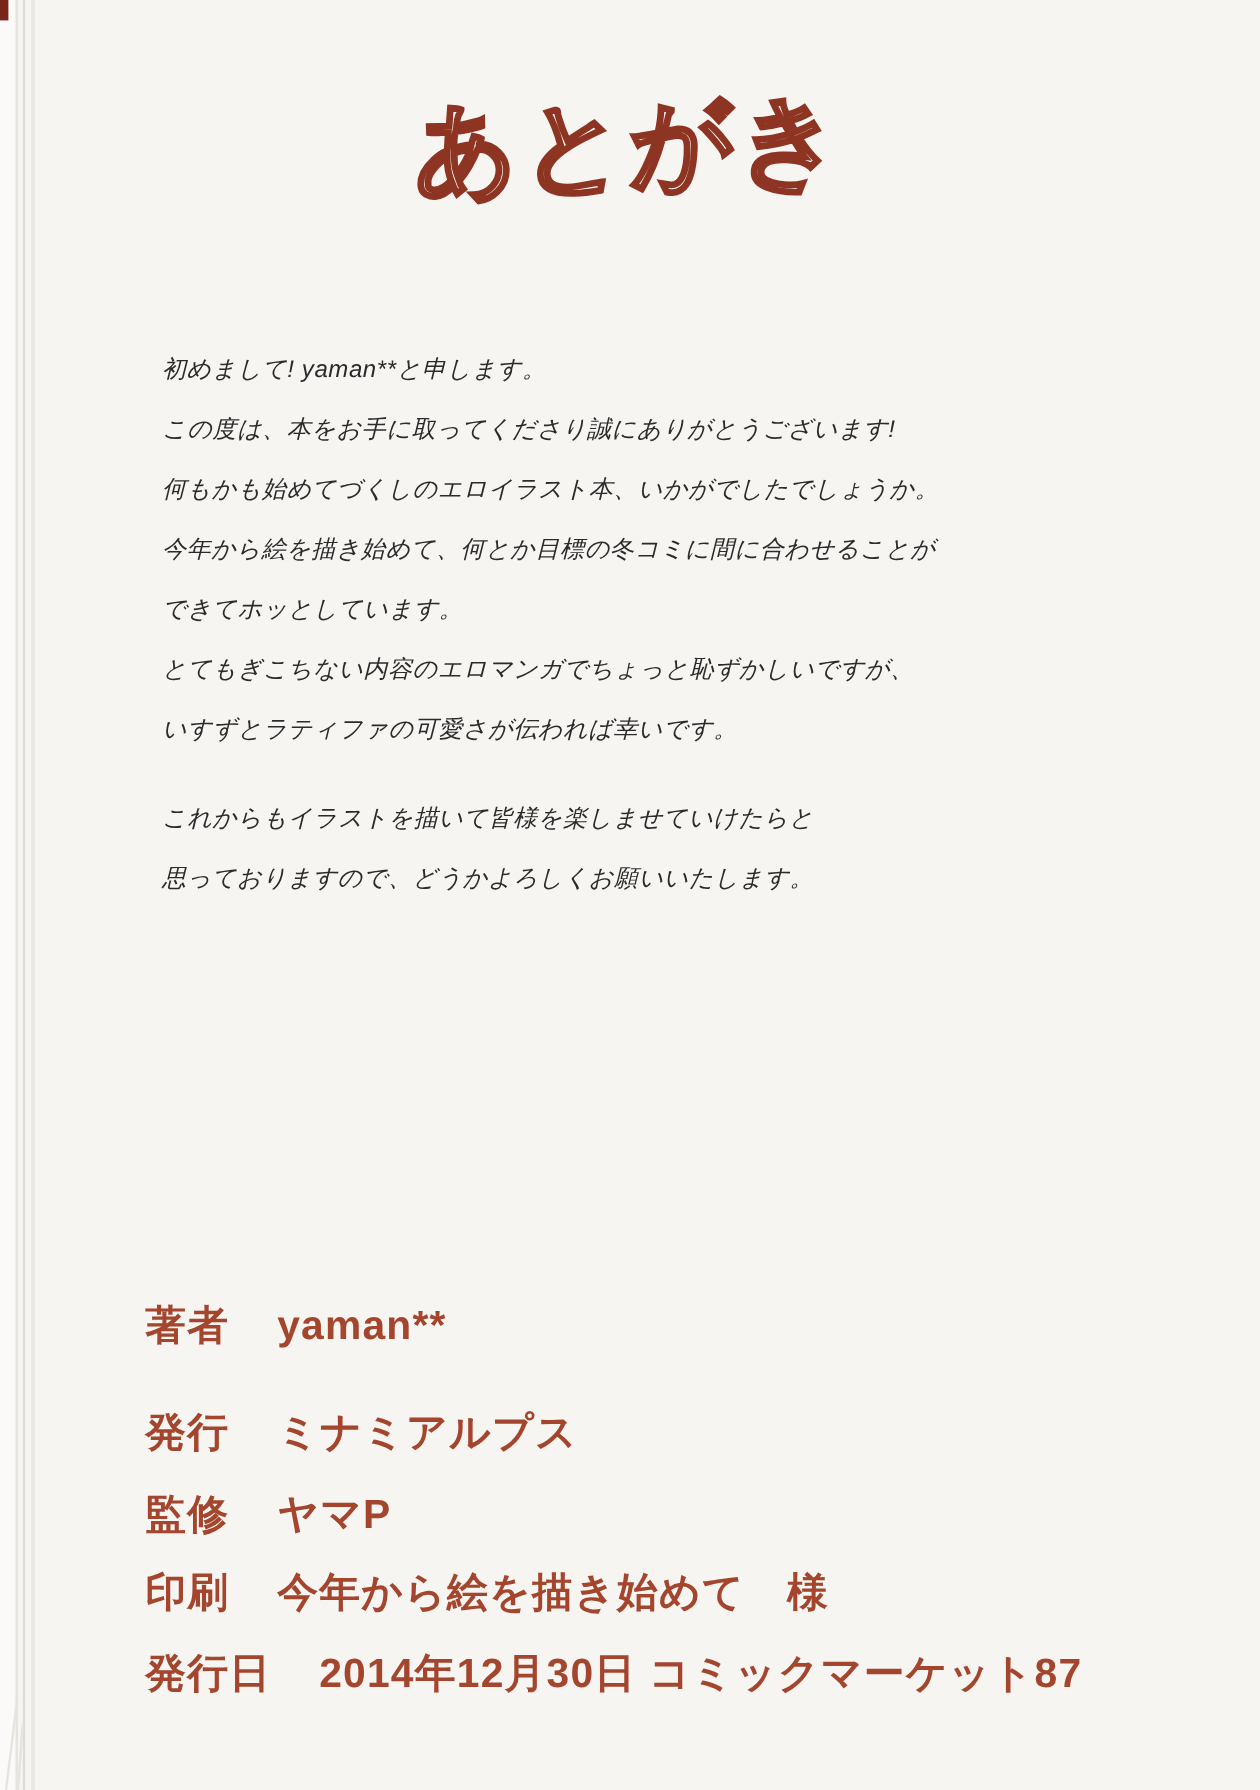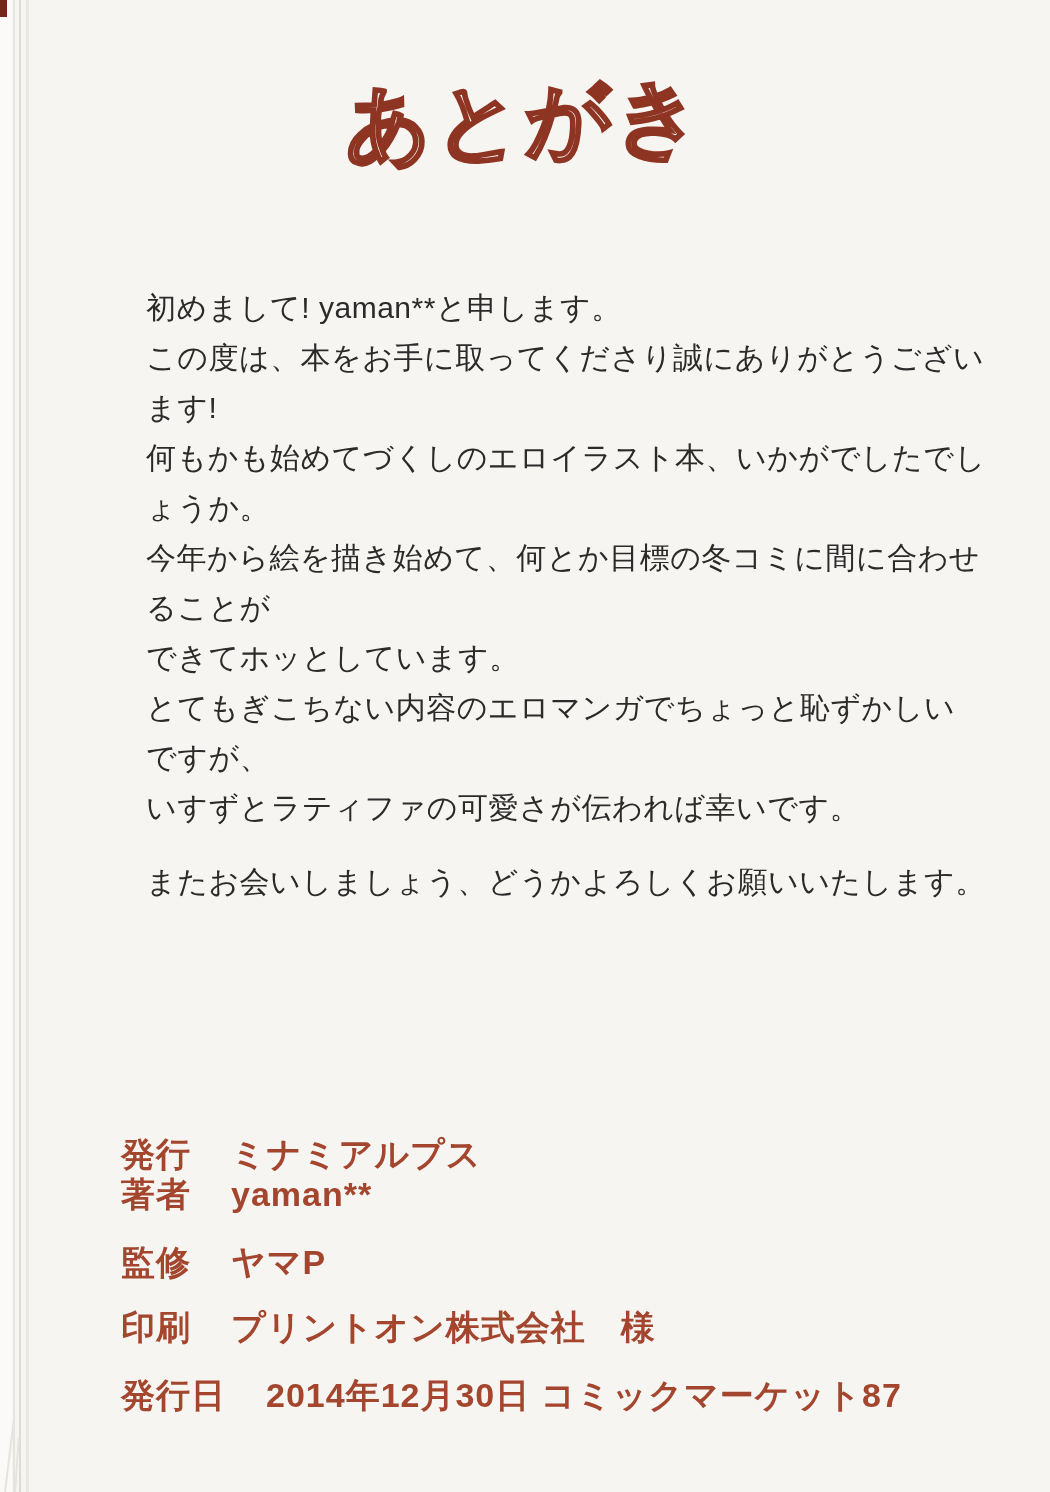--- a/index.html
+++ b/index.html
@@ -44,26 +44,27 @@
     letter-spacing: 4px;
     color: #fcfbf9;
     -webkit-text-stroke: 3px #8e3422;
     text-stroke: 3px #8e3422;
     transform: rotate(-1.5deg);
     line-height: 1.2;
   }
 
   
   .afterword {
-    position: absolute; left: 146px; top: 283px; width: 840px;
+    position: absolute; left: 135px; top: 283px; width: 840px;
     color: #2b2b2b;
-    font-size: 30px;
+    font-size: 20px;
     font-weight: 500;
     line-height: 50px;
     letter-spacing: 0.5px;
+    font-style: italic;
   }
   .afterword .para { margin: 0 0 24px 0; }
   .afterword .para:last-child { margin-bottom: 0; }
 
   
   .colophon {
     position: absolute; left: 121px; top: 1085px; width: 860px;
     color: #a4462e;
     font-size: 34px;
     font-weight: bold;
@@ -98,38 +99,39 @@
   <div class="para">
     <div>初めまして! yaman**と申します。</div>
     <div>この度は、本をお手に取ってくださり誠にありがとうございます!</div>
     <div>何もかも始めてづくしのエロイラスト本、いかがでしたでしょうか。</div>
     <div>今年から絵を描き始めて、何とか目標の冬コミに間に合わせることが</div>
     <div>できてホッとしています。</div>
     <div>とてもぎこちない内容のエロマンガでちょっと恥ずかしいですが、</div>
     <div>いすずとラティファの可愛さが伝われば幸いです。</div>
   </div>
   <div class="para">
-    <div>またお会いしましょう、どうかよろしくお願いいたします。</div>
+    <div>これからもイラストを描いて皆様を楽しませていけたらと</div>
+    <div>思っておりますので、どうかよろしくお願いいたします。</div>
   </div>
 </div>
 
 <div class="colophon">
+  <div class="col-row r1">
+    <span class="lab">著者</span>
+    <span class="val">yaman**</span>
+  </div>
   <div class="col-row r2">
     <span class="lab">発行</span>
     <span class="val">ミナミアルプス</span>
-  </div>
-  <div class="col-row r1">
-    <span class="lab">著者</span>
-    <span class="val">yaman**</span>
   </div>
   <div class="col-row r3">
     <span class="lab">監修</span>
     <span class="val">ヤマP</span>
   </div>
   <div class="col-row r4">
     <span class="lab">印刷</span>
-    <span class="val">プリントオン株式会社　様</span>
+    <span class="val">今年から絵を描き始めて　様</span>
   </div>
   <div class="col-row r5">
     <span class="lab">発行日</span>
     <span class="val">2014年12月30日 コミックマーケット87</span>
   </div>
 </div>
 
 </body></html>

